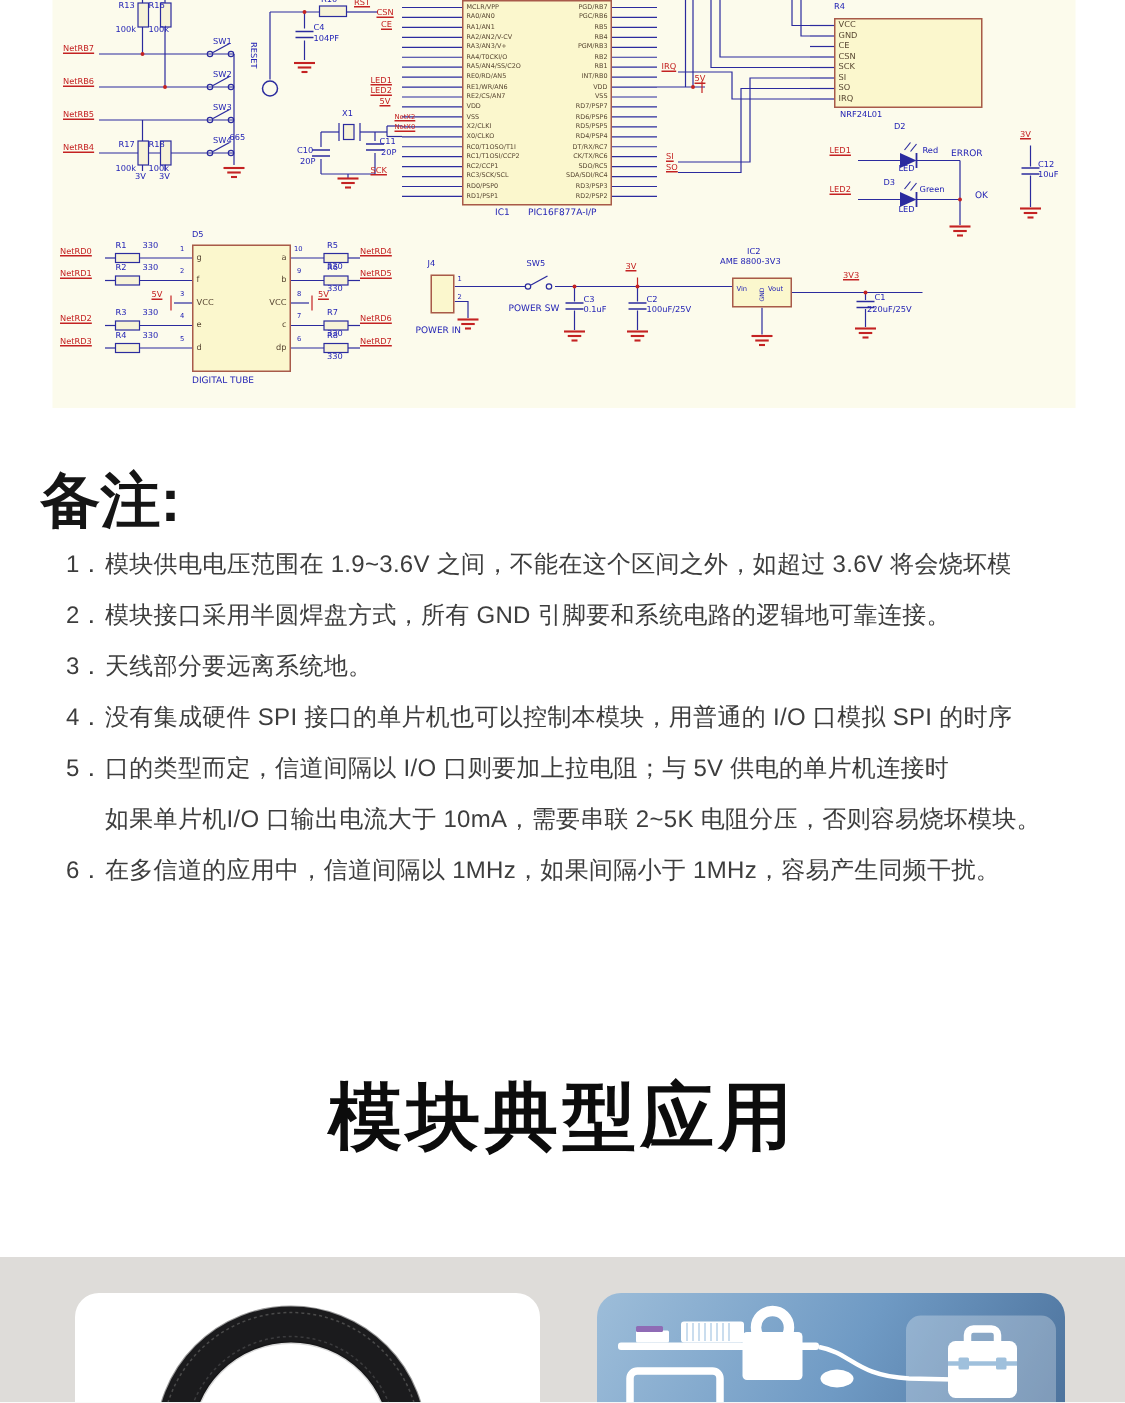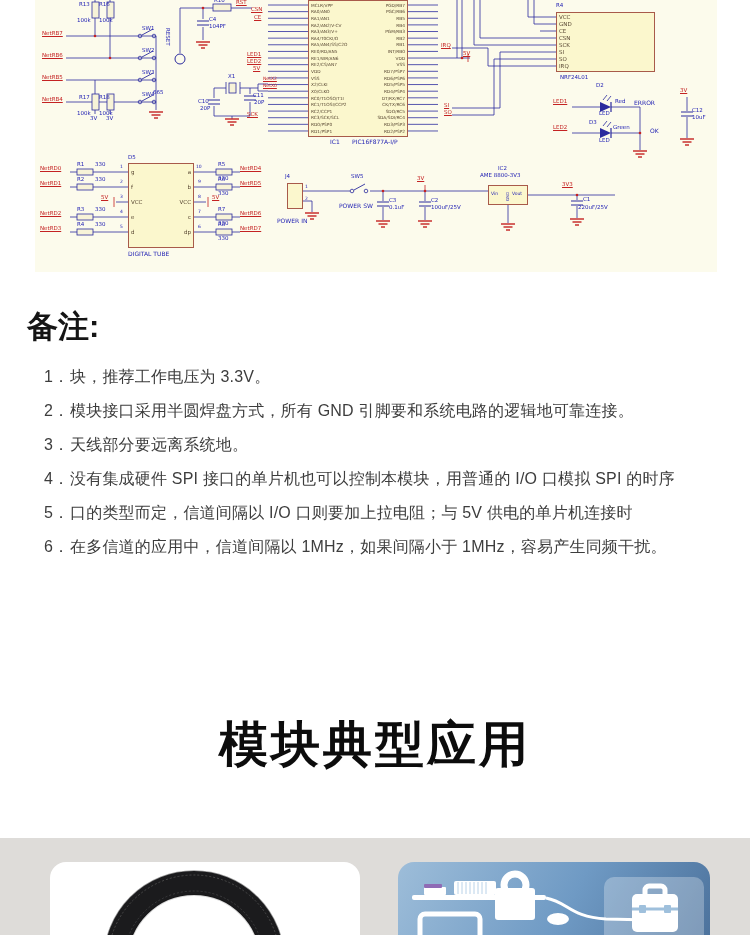--- a/index.html
+++ b/index.html
@@ -10,21 +10,21 @@
   .sch-bg{position:absolute;left:35px;top:0;width:682px;height:272px;background:#FCFBEC;}
   #sch-svg{position:absolute;left:0;top:0;}
   .sch-label{position:absolute;font-size:5.5px;line-height:1;white-space:nowrap;
              font-family:"DejaVu Sans",sans-serif;transform-origin:left top;}
   .lr{color:#c42222;text-decoration:underline;}
   .lb{color:#2323b4;}
   .icbox{position:absolute;background:#FBF7CD;border:1px solid #a85a4a;box-sizing:border-box;}
   .pin{position:absolute;color:#584732;line-height:1;white-space:nowrap;
        font-family:"DejaVu Sans",sans-serif;}
   
-  #notes-heading{position:absolute;left:27px;top:306px;margin:0;font-size:31px;font-weight:bold;color:#151515;}
+  #notes-heading{position:absolute;left:27px;top:306px;margin:0;font-size:40px;font-weight:bold;color:#151515;}
   #notes-list{position:absolute;left:44px;top:360px;width:676px;}
   .note{display:flex;align-items:flex-start;}
   .note .n{flex:0 0 26px;font-size:16px;color:#3d3d3d;line-height:34px;}
   .note .ls{flex:1;}
   .note .ls div{font-size:16px;color:#3d3d3d;line-height:34px;letter-spacing:0.2px;}
   
   #app-title{position:absolute;left:0;top:712px;width:750px;margin:0;text-align:center;
              font-size:49px;font-weight:900;color:#0c0c0c;letter-spacing:3px;}
   
   #gallery{position:absolute;left:0;top:838px;width:750px;height:97px;overflow:hidden;}
@@ -455,21 +455,21 @@
         <div class="sch-label lb" style="left: 578px; top: 205px;">220uF/25V</div>
       </div>
 </section>
 
 <section>
   <h2 id="notes-heading">备注:</h2>
   <div id="notes-list">
         <div class="note">
           <div class="n">1．</div>
           <div class="ls">
-            <div>块，推荐工作电压为 3.3V。</div>
+            <div>模块供电电压范围在 1.9~3.6V 之间，不能在这个区间之外，如超过 3.6V 将会烧坏模</div>
           </div>
         </div>
         <div class="note">
           <div class="n">2．</div>
           <div class="ls">
             <div>模块接口采用半圆焊盘方式，所有 GND 引脚要和系统电路的逻辑地可靠连接。</div>
           </div>
         </div>
         <div class="note">
           <div class="n">3．</div>
@@ -480,20 +480,21 @@
         <div class="note">
           <div class="n">4．</div>
           <div class="ls">
             <div>没有集成硬件 SPI 接口的单片机也可以控制本模块，用普通的 I/O 口模拟 SPI 的时序</div>
           </div>
         </div>
         <div class="note">
           <div class="n">5．</div>
           <div class="ls">
             <div>口的类型而定，信道间隔以 I/O 口则要加上拉电阻；与 5V 供电的单片机连接时</div>
+            <div>如果单片机I/O 口输出电流大于 10mA，需要串联 2~5K 电阻分压，否则容易烧坏模块。</div>
           </div>
         </div>
         <div class="note">
           <div class="n">6．</div>
           <div class="ls">
             <div>在多信道的应用中，信道间隔以 1MHz，如果间隔小于 1MHz，容易产生同频干扰。</div>
           </div>
         </div>
       </div>
 </section>

